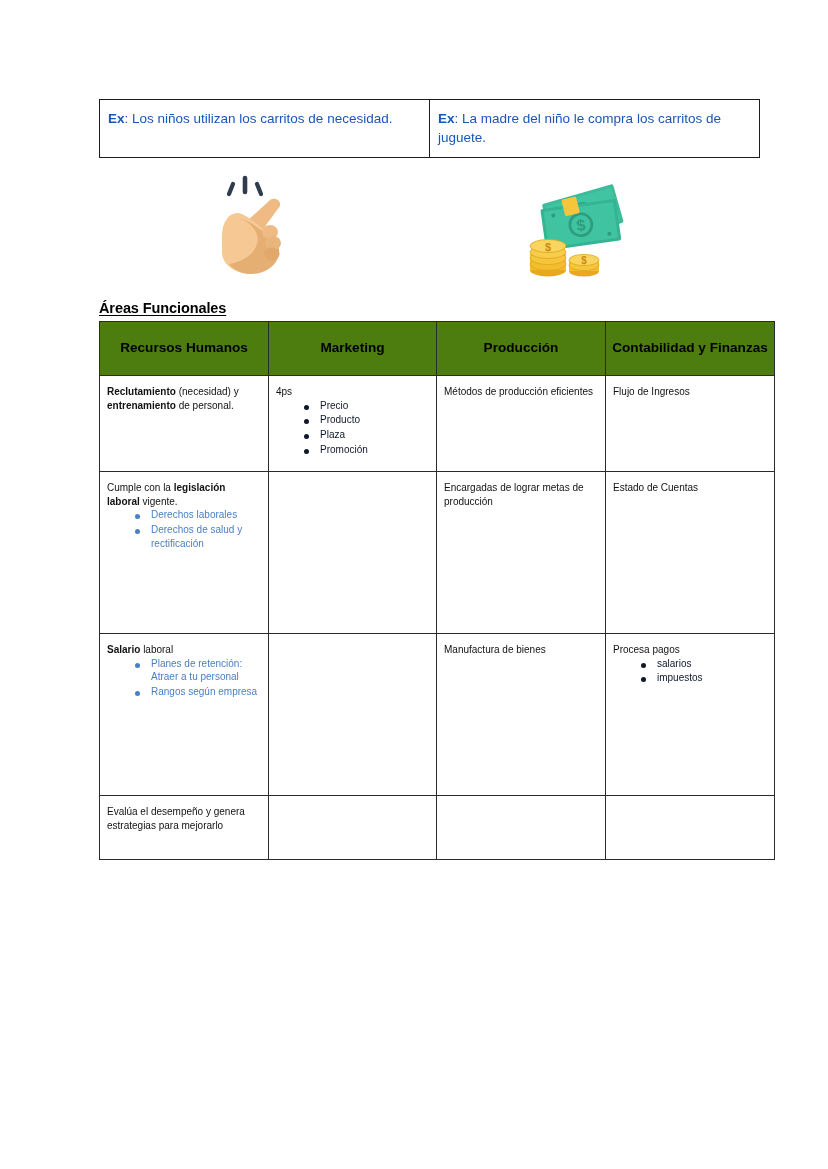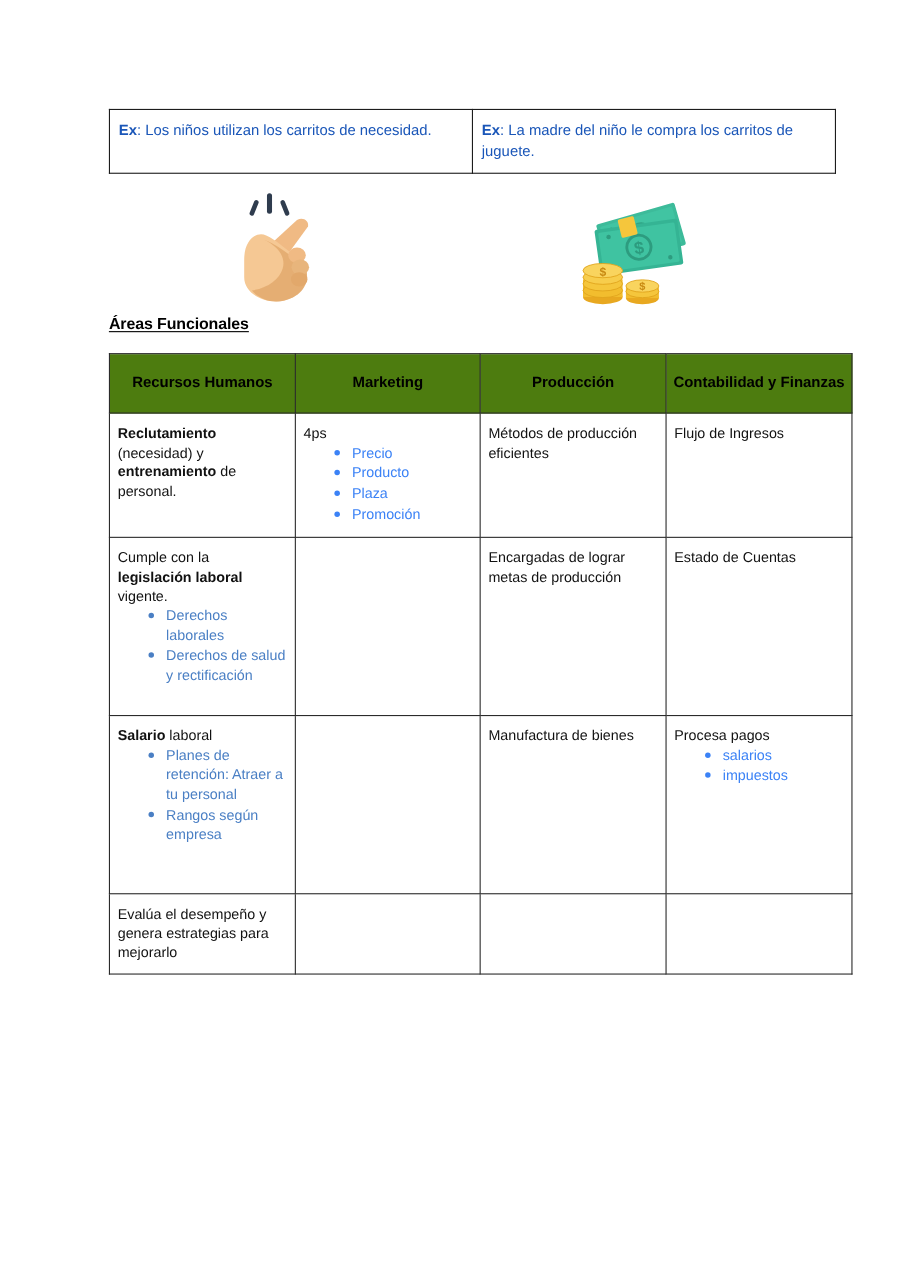--- a/index.html
+++ b/index.html
@@ -69,21 +69,21 @@
     left: 420px;
     top: 12px;
     width: 110px;
     height: 100px;
   }
 
   
   .section-title {
     position: absolute;
     left: 99px;
-    top: 287px;
+    top: 300px;
     font-size: 14.5px;
     font-weight: bold;
     color: #000000;
     text-decoration: underline;
     text-underline-offset: 2px;
     letter-spacing: -0.1px;
   }
 
   
   .areas-table {
@@ -91,21 +91,21 @@
     left: 99px;
     top: 321px;
     width: 623px;
     border-collapse: collapse;
     table-layout: fixed;
   }
   .areas-table th,
   .areas-table td {
     border: 1.4px solid #2b2b2b;
     vertical-align: top;
-    font-size: 13px;
+    font-size: 10px;
     line-height: 1.36;
     font-family: "Liberation Sans", sans-serif;
     color: #111111;
   }
   .areas-table th {
     background: #4d7c0f;
     text-align: center;
     font-weight: bold;
     font-size: 13.6px;
     padding: 10px 6px;
@@ -139,21 +139,21 @@
     content: "";
     position: absolute;
     left: 0;
     top: 6px;
     width: 5px;
     height: 5px;
     border-radius: 50%;
     background: currentColor;
   }
   ul.blist.blue { color: #4a7fc4; }
-  ul.blist.black { color: #3b82f6; }
+  ul.blist.black { color: #0f172a; }
 
   .rowh-1 { height: 96px; }
   .rowh-2 { height: 162px; }
   .rowh-3 { height: 162px; }
   .rowh-4 { height: 115px; }
   .rowh-5 { height: 64px; }
 </style>
 </head>
 <body>
 

